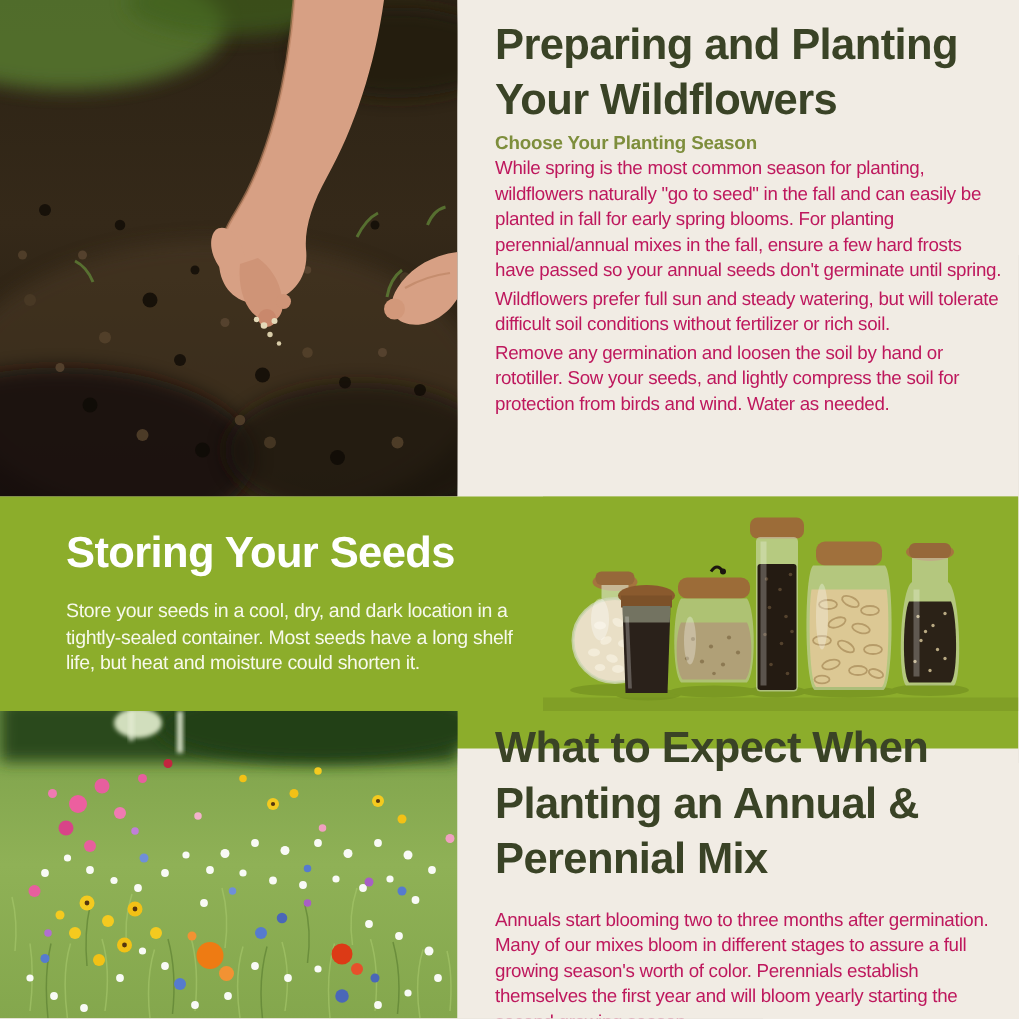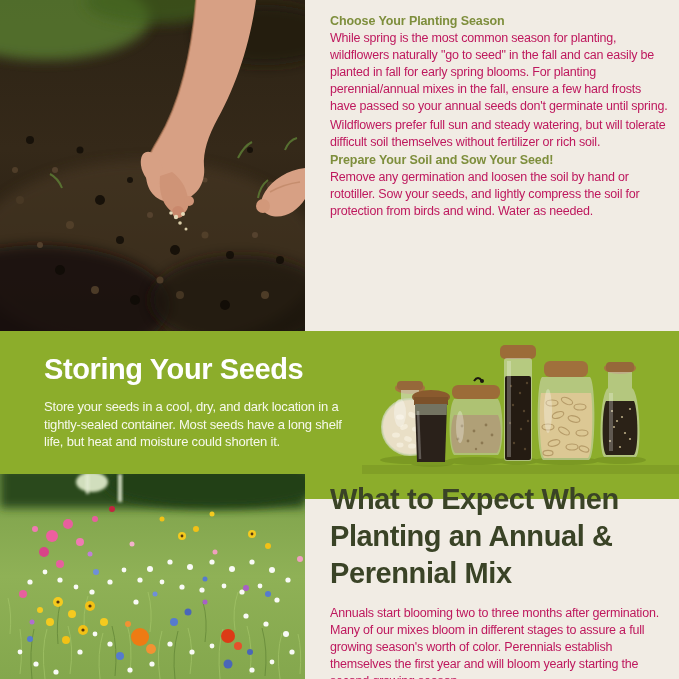--- a/index.html
+++ b/index.html
@@ -110,29 +110,30 @@
 
       <g>
         <path d="M305,168 C288,170 273,179 265,192 C259,201 260,211 269,215 C282,220 297,212 305,199 Z" fill="#d7a084"></path>
         <circle cx="263" cy="206" r="7" fill="#d2987a"></circle>
         <path d="M270,192 q14,-8 30,-10" fill="none" stroke="#b9805f" stroke-width="1.5" opacity="0.6"></path>
       </g>
     </svg>
   </div>
 
   <div class="top-text">
+    <h1 class="big-title">Preparing and Planting
+Your Wildflowers</h1>
     <div class="block">
       <p class="sub">Choose Your Planting Season</p>
       <p class="body">While spring is the most common season for planting, wildflowers naturally "go to seed" in the fall and can easily be planted in fall for early spring blooms. For planting perennial/annual mixes in the fall, ensure a few hard frosts have passed so your annual seeds don't germinate until spring.</p>
     </div>
     <div class="block">
-      <p class="body">Wildflowers prefer full sun and steady watering, but will tolerate difficult soil themselves without fertilizer or rich soil.</p>
+      <p class="body">Wildflowers prefer full sun and steady watering, but will tolerate difficult soil conditions without fertilizer or rich soil.</p>
     </div>
     <div class="block">
-      <p class="sub">Prepare Your Soil and Sow Your Seed!</p>
       <p class="body">Remove any germination and loosen the soil by hand or rototiller. Sow your seeds, and lightly compress the soil for protection from birds and wind. Water as needed.</p>
     </div>
   </div>
 
   <div class="band">
     <div class="band-text">
       <h2 class="band-title">Storing Your Seeds</h2>
       <p class="band-body">Store your seeds in a cool, dry, and dark location in a tightly-sealed container. Most seeds have a long shelf life, but heat and moisture could shorten it.</p>
     </div>
 

